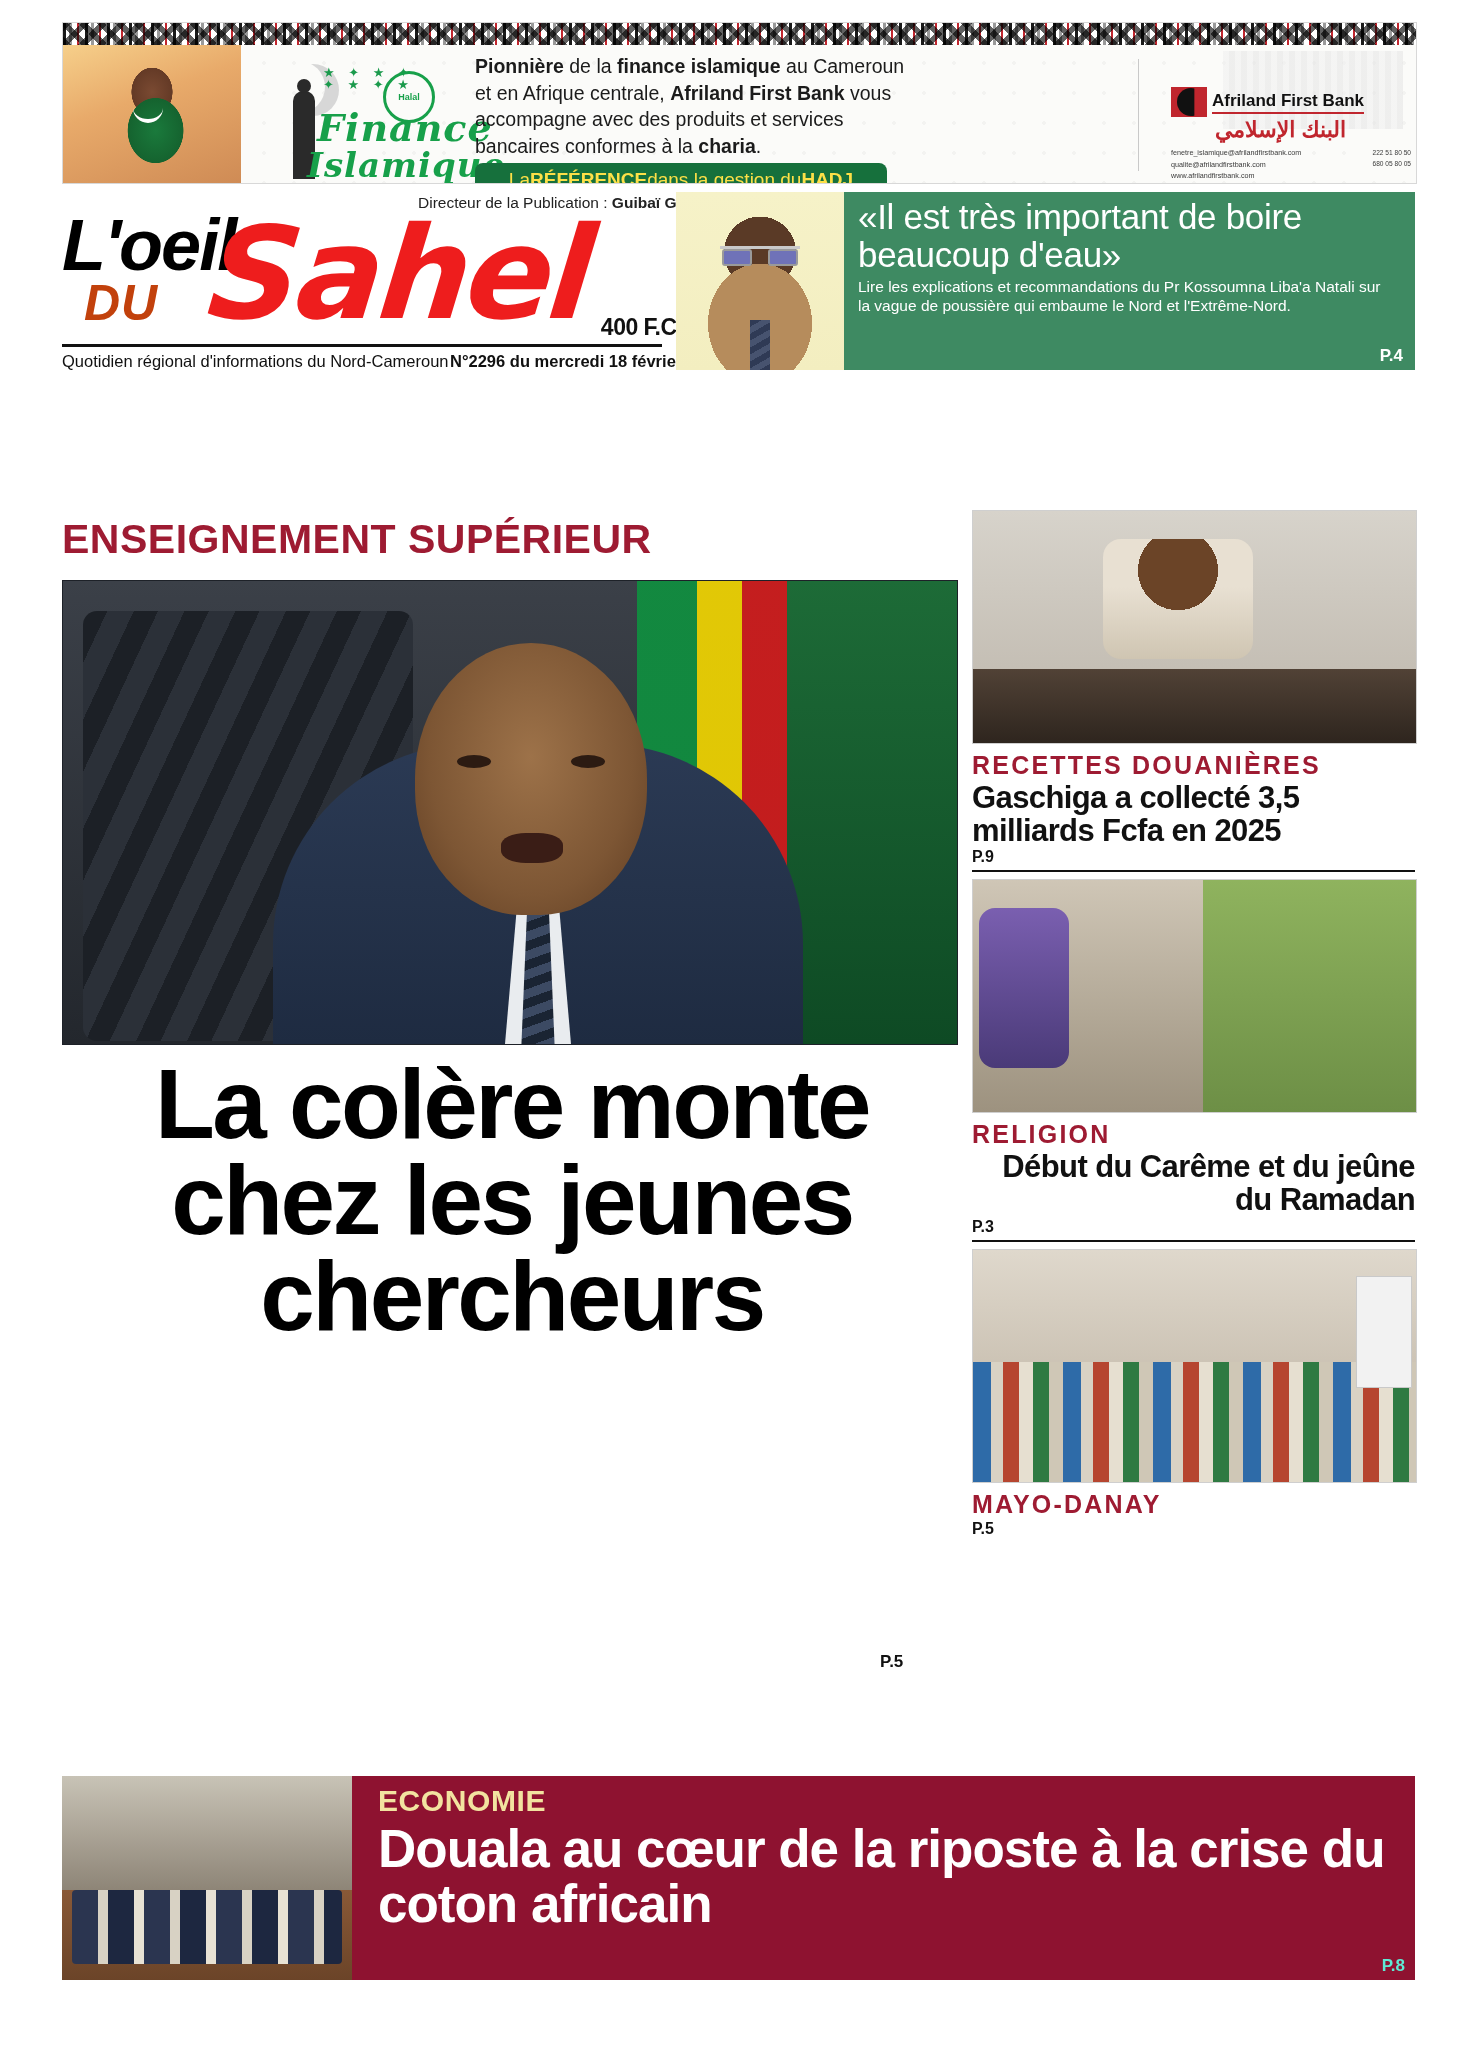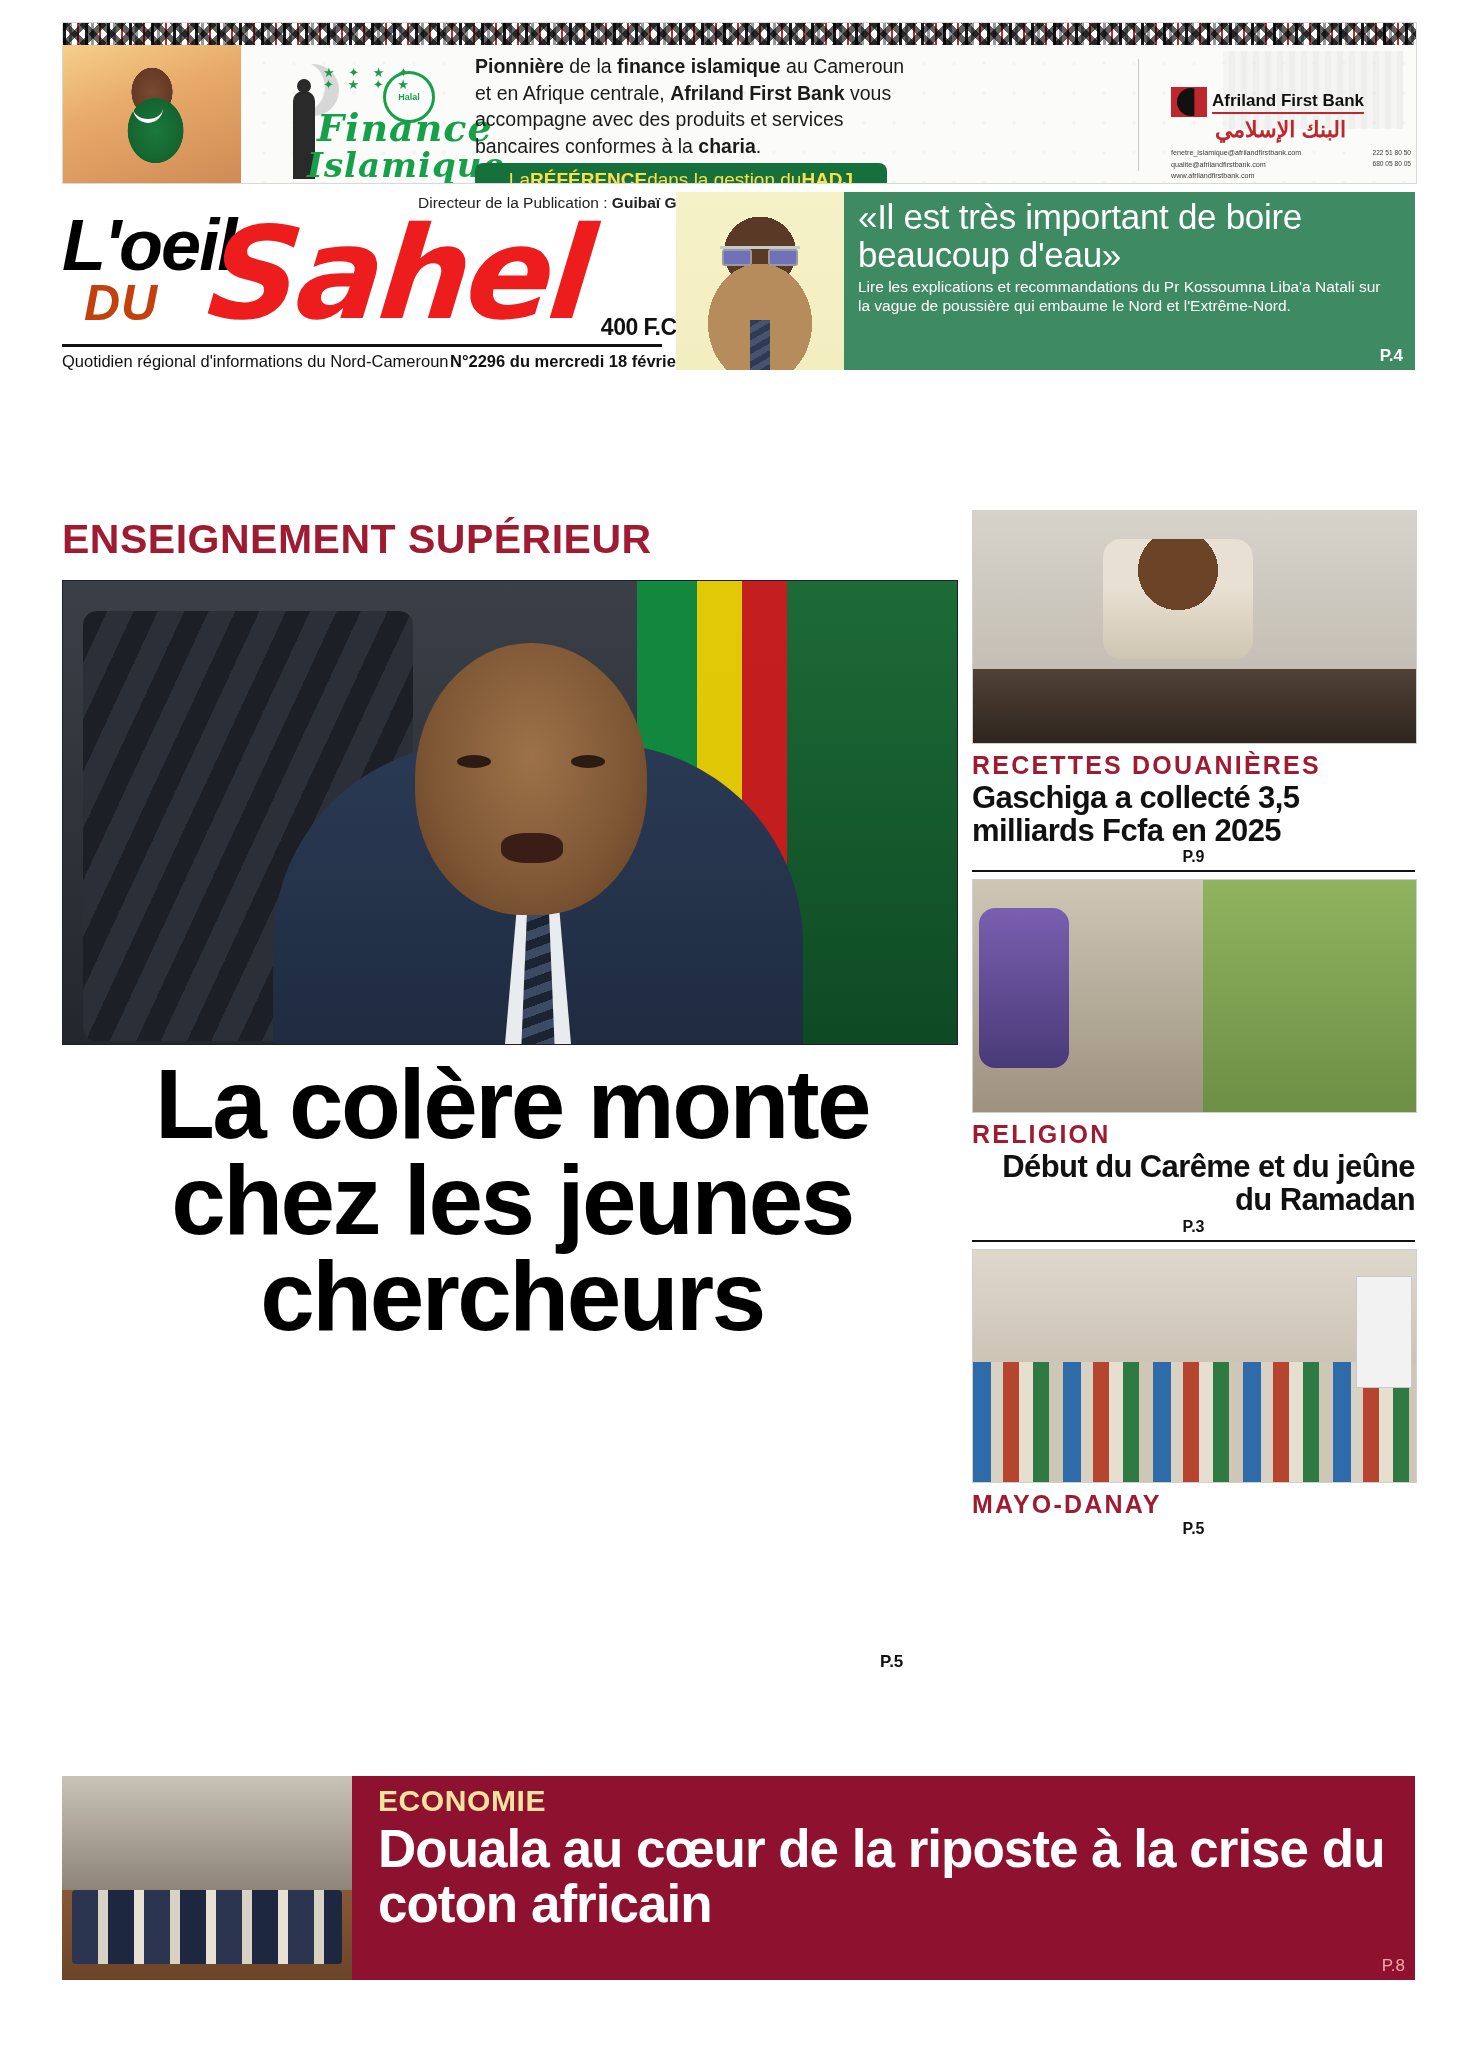--- a/index.html
+++ b/index.html
@@ -579,21 +579,21 @@
   .rail-title {
     font-size: 31px;
     font-weight: 700;
     line-height: 1.07;
     color: #111111;
     letter-spacing: -.6px;
     margin-top: 1px;
   }
   .rail-title.right { text-align: right; }
   .rail-page {
-    text-align: center;
+    text-align: left;
     font-size: 16px;
     font-weight: 700;
     color: #111111;
     margin-top: 1px;
   }
   .rail-rule {
     border-top: 2px solid #111111;
     margin-top: 4px;
     margin-bottom: 7px;
   }
@@ -648,23 +648,23 @@
     font-size: 53px;
     font-weight: 700;
     line-height: 1.04;
     letter-spacing: -1px;
     margin-top: 5px;
   }
   .econ-page {
     position: absolute;
     right: 10px;
     bottom: 4px;
-    color: #fca5a5;
+    color: #5eead4;
     font-size: 17px;
-    font-weight: 400;
+    font-weight: 700;
   }
 </style>
 </head>
 <body>
 
 <div class="page">
 
   <div class="ad-banner">
     <div class="ad-pattern"></div>
     <div class="ad-body">

